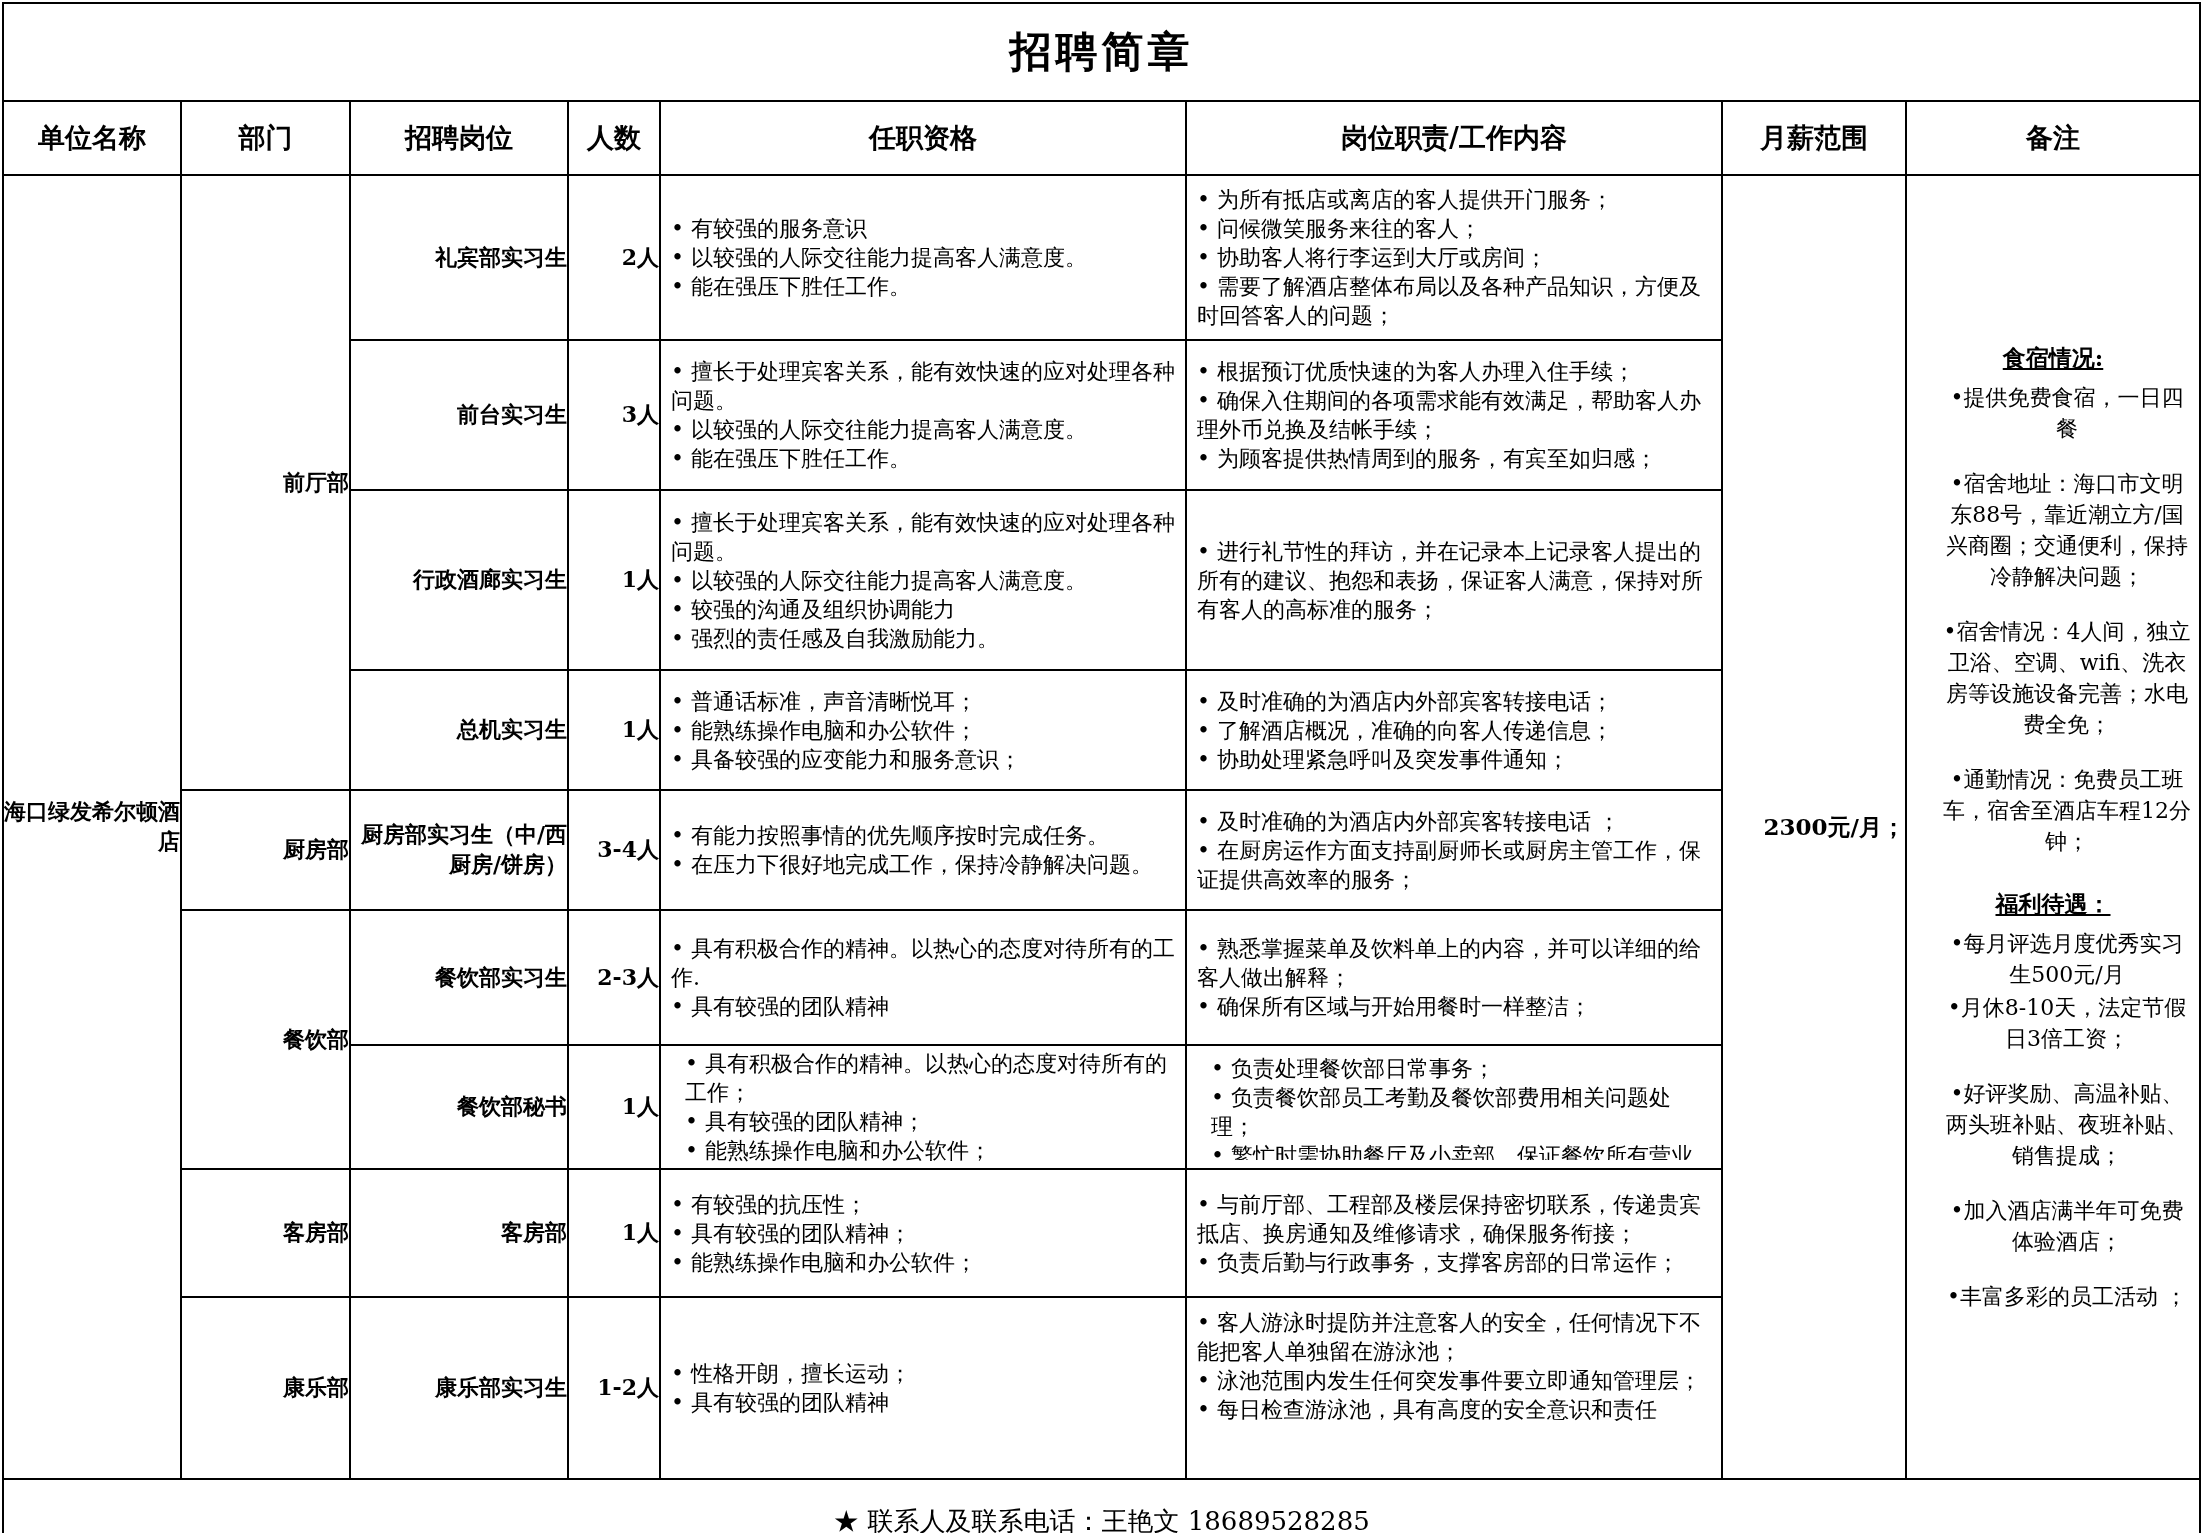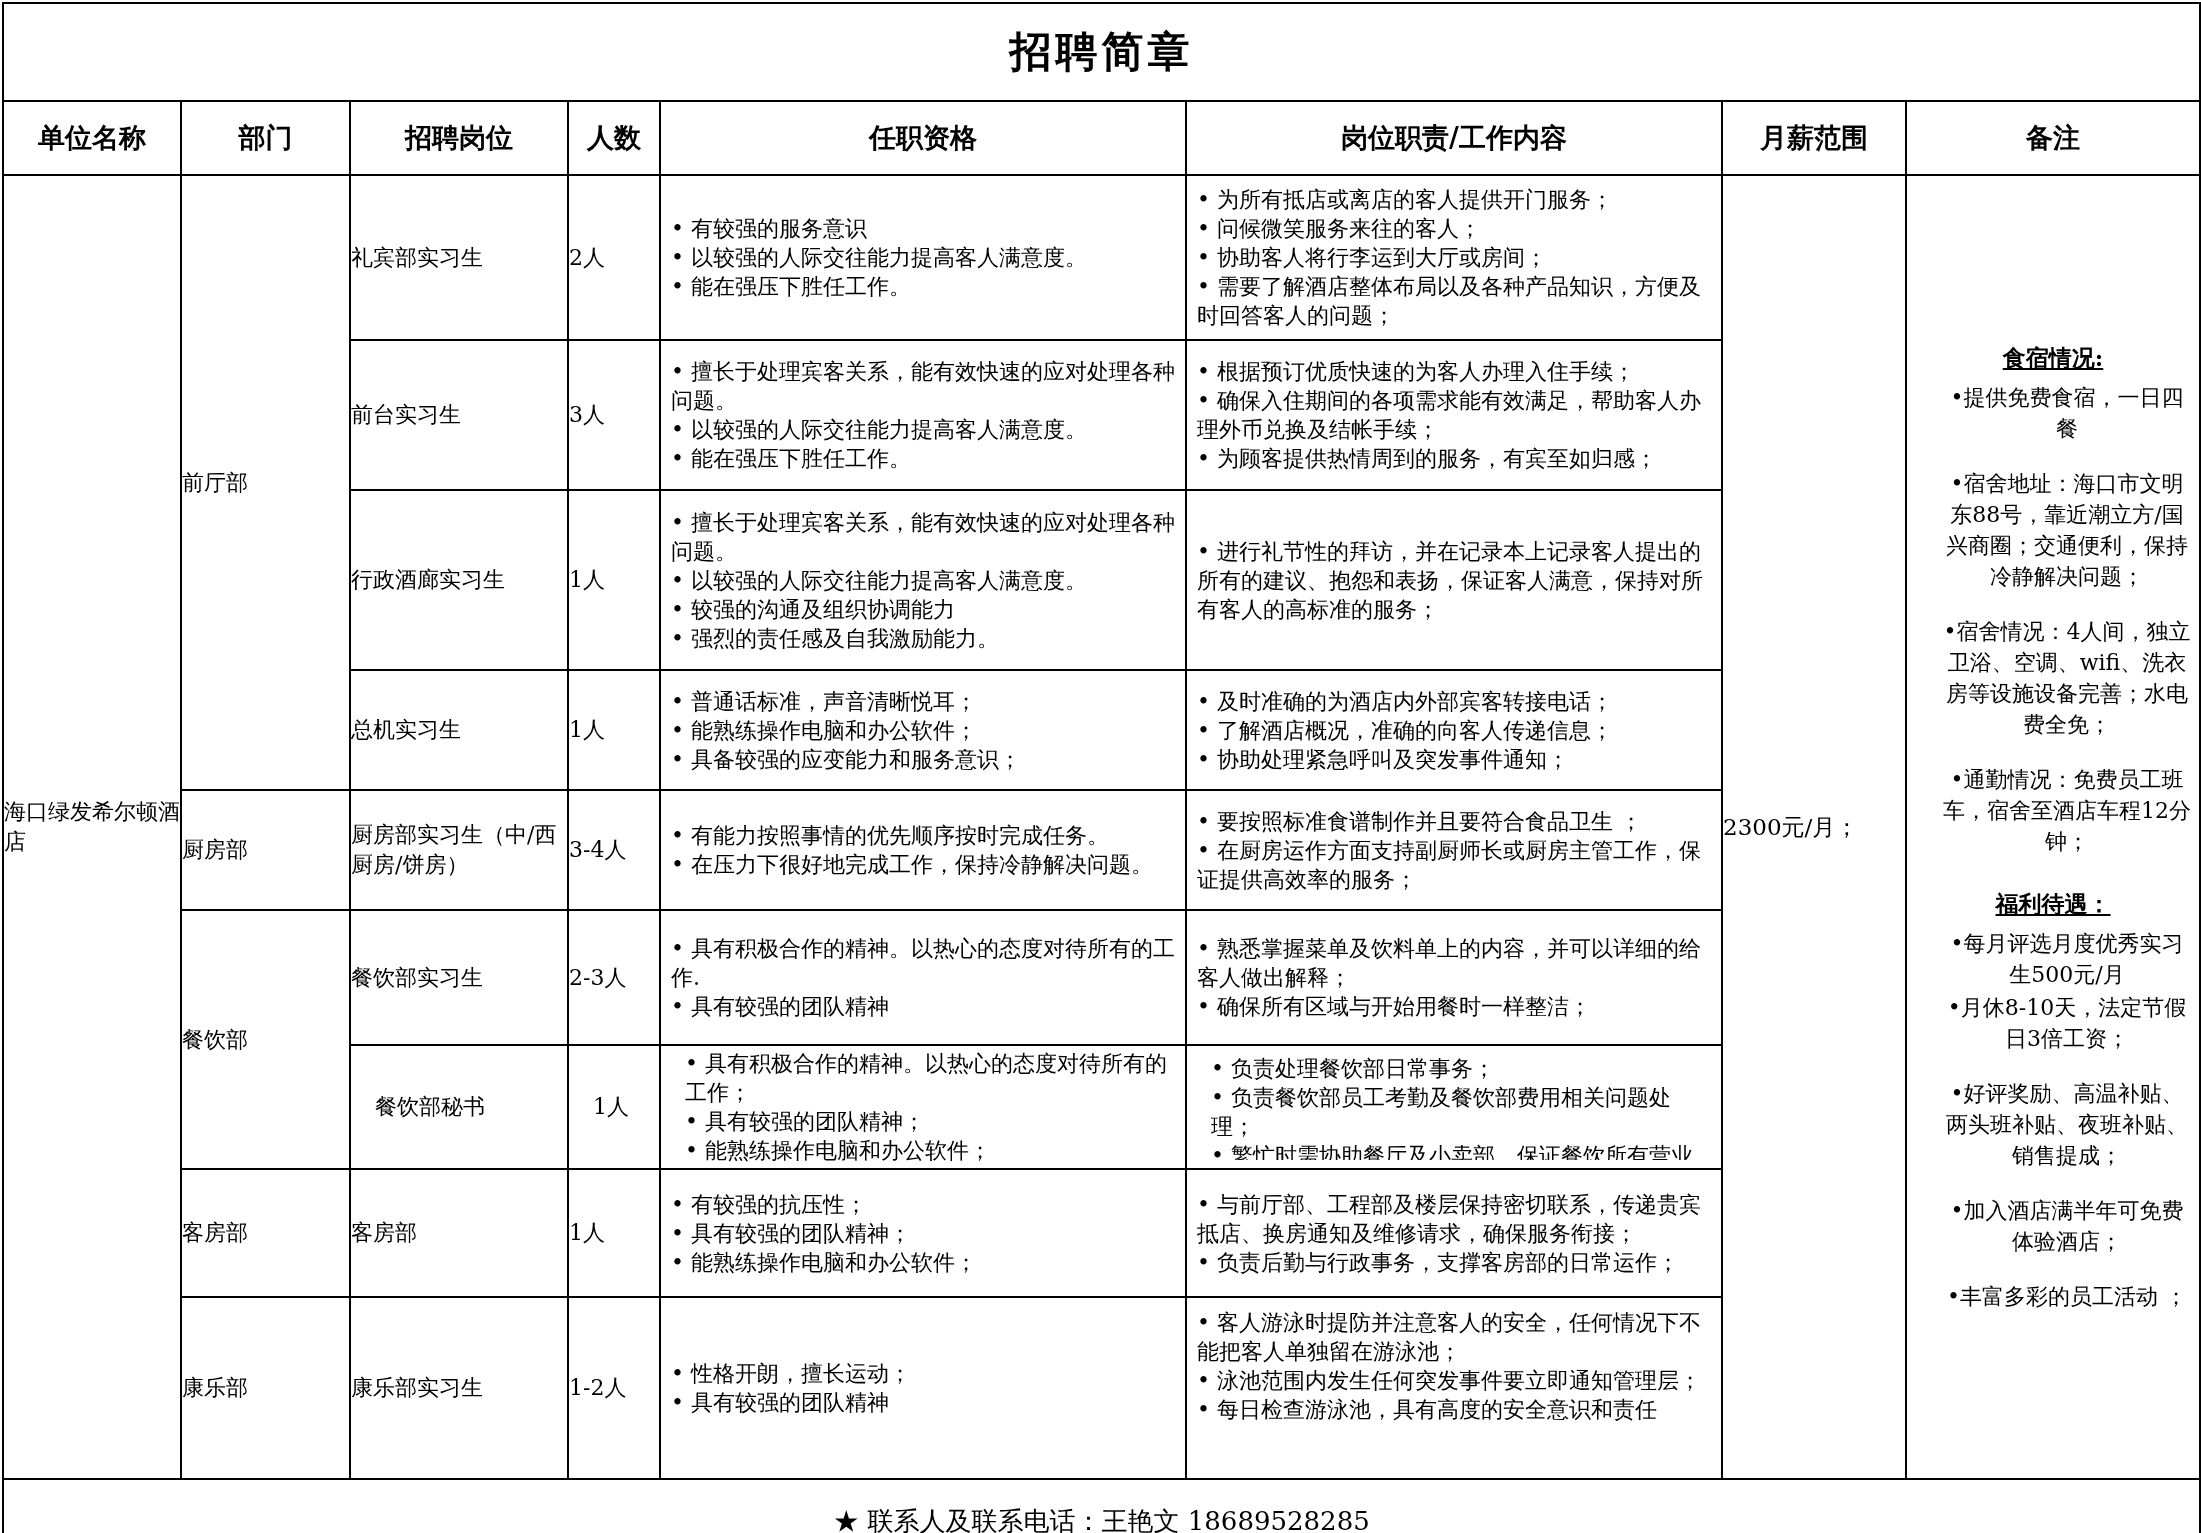--- a/index.html
+++ b/index.html
@@ -1,21 +1,21 @@
 <!DOCTYPE html>
 <html><head>
 <meta charset="utf-8">
 <style>
   html,body { margin:0; padding:0; background:#fff; }
   body { width:2201px; height:1533px; font-family:"DejaVu Serif","Liberation Serif",serif; color:#000; }
   table { border-collapse:collapse; table-layout:fixed; margin:2px 0 0 2px; width:2197px; }
   td,th { border:2px solid #000; overflow:hidden; box-sizing:border-box; padding:0; }
   .title-cell { height:98px; font-size:42px; font-weight:bold; text-align:center; vertical-align:middle; letter-spacing:4px; }
   th { height:74px; font-size:27px; font-weight:bold; text-align:center; vertical-align:middle; }
-  .center { text-align:left; vertical-align:middle; font-size:22px; }
+  .center { text-align:right; vertical-align:middle; font-size:22px;font-weight:bold; }
   .text { vertical-align:middle; font-size:22px; padding:3px 8px 3px 10px; text-align:left; }
   .blist div { line-height:29px; }
   .clip107 { height:106px; overflow:hidden; }
   .clip160 { height:160px; overflow:hidden; }
   tr.r1 td { height:165px; } tr.r2 td { height:150px; } tr.r3 td { height:180px; }
   tr.r4 td { height:120px; } tr.r5 td { height:120px; } tr.r6 td { height:135px; }
   tr.r7 td { height:115px;padding-left:24px; } tr.r8 td { height:128px; } tr.r9 td { height:182px;margin-left:12px; }
   .salary { font-size:23px; }
   .remarks { vertical-align:middle; padding:0 6px; text-align:center; font-size:22px; }
   .rk-title { font-weight:bold; text-decoration:underline; font-size:23px; margin-bottom:8px; }
@@ -157,21 +157,21 @@
     <td class="center">厨房部实习生（中/西厨房/饼房）</td>
     <td class="center">3-4人</td>
     <td class="text">
           <div class="blist">
             <div>• 有能力按照事情的优先顺序按时完成任务。</div>
             <div>• 在压力下很好地完成工作，保持冷静解决问题。</div>
           </div>
         </td>
     <td class="text">
           <div class="blist">
-            <div>• 要按照标准食谱制作并且要符合食品卫生 ；</div>
+            <div>• 及时准确的为酒店内外部宾客转接电话 ；</div>
             <div>• 在厨房运作方面支持副厨师长或厨房主管工作，保证提供高效率的服务；</div>
           </div>
         </td>
   </tr>
 
   <tr class="r6">
     <td class="center" rowspan="2">餐饮部</td>
     <td class="center">餐饮部实习生</td>
     <td class="center">2-3人</td>
     <td class="text">

